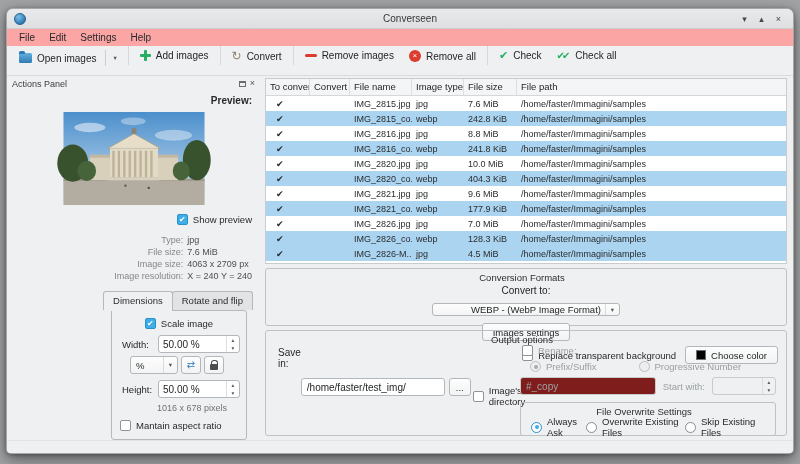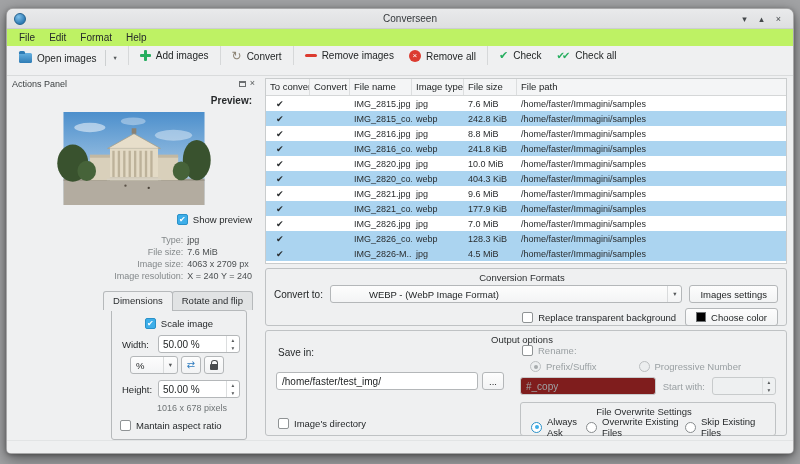--- a/index.html
+++ b/index.html
@@ -15,21 +15,21 @@
   .titlebar { height:20px; flex:none; background:linear-gradient(#e9eaeb,#dedfe1);
     border-bottom:1px solid #ccced0; display:flex; align-items:center; position:relative; }
   .app-icon { width:12px; height:12px; border-radius:50%; margin-left:7px;
     background:radial-gradient(circle at 35% 30%, #7fc0ea, #2f7cb5 70%); border:1px solid #25618d; }
   .win-title { position:absolute; left:0; right:0; text-align:center; font-size:10px; color:#33373a;margin-left:20px; }
   .win-controls { margin-left:auto; display:flex; align-items:center; gap:2px; padding-right:7px; position:relative; }
   .win-btn { width:15px; height:15px; display:flex; align-items:center; justify-content:center;
     font-size:9px; color:#44484b; }
 
   
-  .menubar { height:17px; flex:none; display:flex; align-items:center; padding-left:5px; background:#bef264; }
+  .menubar { height:17px; flex:none; display:flex; align-items:center; padding-left:5px; background:#fca5a5; }
   .menu-item { font-size:10px; padding:2px 7px; color:#26292b; }
 
   
   .toolbar { height:30px; flex:none; display:flex; align-items:flex-start; padding:0 5px; gap:1px;
     border-bottom:1px solid #d9dbdc; background:#eff0f1; }
   .tool-btn { display:flex; align-items:center; gap:5px; padding:4px 7px; border-radius:3px; font-size:10px; color:#232627; }
   .tb-sep { width:1px; height:19px; background:#d6d8d9; margin:0 3px; }
   .folder-icon { width:13px; height:10px; background:linear-gradient(#66b0e0,#2f7cb5); border-radius:1.5px; position:relative; flex:none; }
   .folder-icon::before { content:''; position:absolute; top:-2.5px; left:0; width:6px; height:3px; background:#2f7cb5; border-radius:1.5px 1.5px 0 0; }
   .split-sep { width:1px; height:16px; background:#cdd0d1; margin:0 2px 0 4px; }
@@ -114,30 +114,30 @@
   .tbody { flex:1; overflow:hidden; background:#fff; }
   .trow { display:grid; grid-template-columns:44px 40px 62px 52px 53px 1fr; height:15px; align-items:center; }
   .trow.selected { background:#abd4f0; }
   .trow span { font-size:9px; color:#2a2d2f; padding:0 4px; white-space:nowrap; overflow:hidden; }
   .c-check { padding-left:6px !important; font-size:8.5px !important; color:#1d1f21 !important; }
 
   
   .gbox { position:relative; border:1px solid #bfc2c4; border-radius:3px; }
   .gb-title { position:absolute; top:3px; left:0; right:8px; text-align:center; font-size:9.5px; color:#2b2e30; }
   .conv-box { margin-top:4px; flex:none; height:58px; padding:16px 8px 6px; }
-  .conv-row1 { display:flex; align-items:center; gap:7px; }
+  .conv-row1 { display:flex; align-items:center; gap:7px;flex-direction:column; }
   .conv-row2 { display:flex; align-items:center; justify-content:flex-end; gap:9px; margin-top:5px; }
   .flex1 { flex:1; min-width:0;padding-left:38px; }
   .btn { display:inline-flex; align-items:center; justify-content:center; gap:5px; height:18px; padding:0 10px;
     background:linear-gradient(#fdfdfd,#f2f3f4); border:1px solid #b4b7b9; border-radius:3px;
     font-size:9.5px; color:#232627; white-space:nowrap; }
   .swatch { width:10px; height:10px; border:1px solid #6e7173; flex:none; }
 
   .out-box { margin-top:4px; flex:1; min-height:0; padding:14px 10px 6px; display:flex; gap:16px; }
-  .out-left { width:228px; flex:none; display:flex; flex-direction:column;justify-content:space-between; }
+  .out-left { width:228px; flex:none; display:flex; flex-direction:row; }
   .out-right { flex:1; min-width:0; display:flex; flex-direction:column; }
   .save-label { font-size:10px; color:#26292b; margin:2px 0 4px 2px; }
   .save-row { display:flex; align-items:center; gap:4px; }
   .input { height:18px; background:#fff; border:1px solid #b4b7b9; border-radius:3px;
     font:10px "Liberation Sans",sans-serif; padding:0 5px; outline:none; color:#232627; }
   .input.dis { background:#7f1d1d; color:#9fa3a5; border-color:#c8cbcc; }
   .browse-btn { width:22px; padding:0; }
   .imgdir-row { margin-top:18px; margin-left:2px; }
   .radio { width:11px; height:11px; border:1px solid #888c8e; border-radius:50%; background:#fff; position:relative; flex:none; }
   .radio.on { border-color:#2a91c8; }
@@ -165,21 +165,21 @@
     <div class="win-controls">
       <span class="win-btn">▾</span>
       <span class="win-btn">▴</span>
       <span class="win-btn">×</span>
     </div>
   </div>
 
   <div class="menubar">
     <span class="menu-item">File</span>
     <span class="menu-item">Edit</span>
-    <span class="menu-item">Format</span>
+    <span class="menu-item">Settings</span>
     <span class="menu-item">Help</span>
   </div>
 
   <div class="toolbar">
     <div class="tool-btn">
       <span class="folder-icon"></span>
       <span>Open images</span>
       <span class="split-sep"></span>
       <span class="dd-arrow">▾</span>
     </div>

